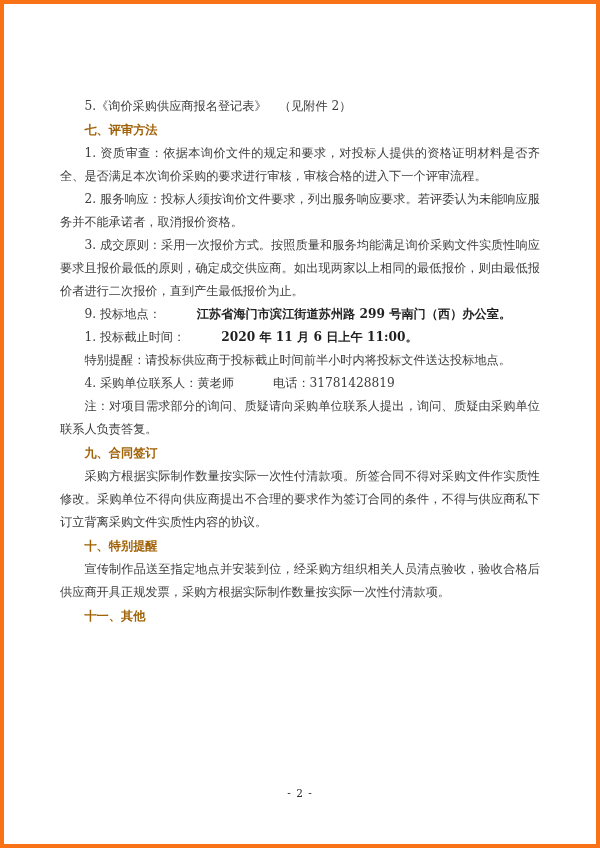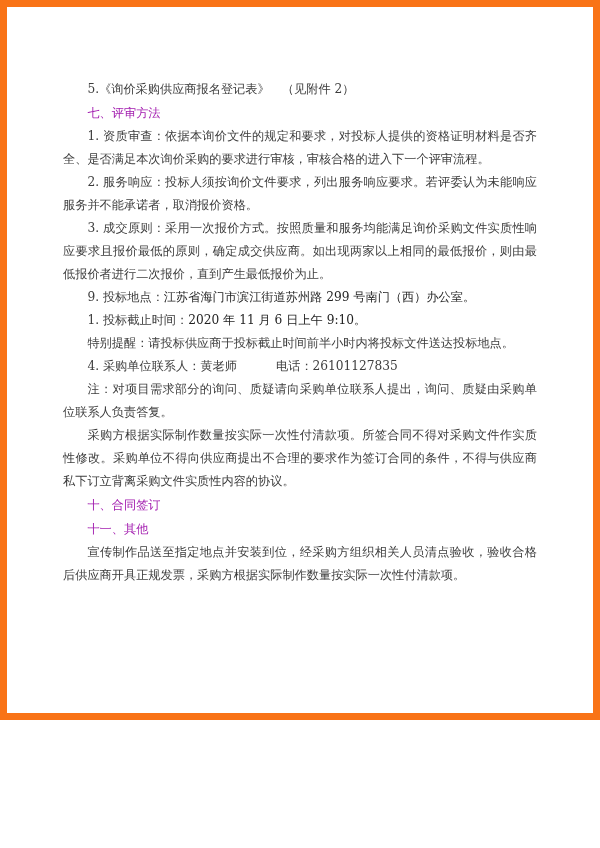--- a/index.html
+++ b/index.html
@@ -1,43 +1,44 @@
 <!DOCTYPE html>
 <html lang="zh"><head>
 <meta charset="utf-8">
 <style>
   html, body { margin: 0; padding: 0; background: #ffffff; }
   .page {
     position: relative;
     width: 600px;
-    height: 720px;
+    height: 848px;
     box-sizing: border-box;
     background: #ffffff;
-    border: 7px solid #f97316;
-    padding: 71px 56px 0 56px;
+    border: 4px solid #f97316;
+    padding: 91px 56px 0 56px;
     font-family: "DejaVu Serif", "Liberation Serif", serif;
     font-size: 12.2px;
     line-height: 23px;
     color: #3d3d3d;
     overflow: hidden;
   }
   .blk {
     margin: 0;
     text-indent: 2em;
     text-align: justify;
     word-break: break-all;
   }
   .heading {
-    font-weight: normal;
-    color: #a21caf;
+    font-weight: bold;
+    color: #a16207;
     margin-top: 1px;
   }
   .bold-val {
-    font-weight: normal;
+    font-weight: bold;
     color: #1f1f1f;
+    margin-left: 36px;
   }
   .phone-gap { margin-left: 3.2em; }
   .footer-page-num {
     position: absolute;
     left: 0;
     top: 782px;
     width: 100%;
     text-align: center;
     font-size: 10.5px;
     color: #2b2b2b;
@@ -62,35 +63,36 @@
   <p class="blk">2. 服务响应：投标人须按询价文件要求，列出服务响应要求。若评委认为未能响应服务并不能承诺者，取消报价资格。</p>
 
   <p class="blk">3. 成交原则：采用一次报价方式。按照质量和服务均能满足询价采购文件实质性响应要求且报价最低的原则，确定成交供应商。如出现两家以上相同的最低报价，则由最低报价者进行二次报价，直到产生最低报价为止。</p>
 
 
   <p class="blk">
     <span>9. 投标地点：</span><span class="bold-val">江苏省海门市滨江街道苏州路 299 号南门（西）办公室。</span>
   </p>
 
   <p class="blk">
-    <span>1. 投标截止时间：</span><span class="bold-val">2020 年 11 月 6 日上午 9:10。</span>
+    <span>1. 投标截止时间：</span><span class="bold-val">2020 年 11 月 6 日上午 11:00。</span>
   </p>
 
   <p class="blk">特别提醒：请投标供应商于投标截止时间前半小时内将投标文件送达投标地点。</p>
 
   <p class="blk">
-    <span>4. 采购单位联系人：黄老师</span><span class="phone-gap">电话：26101127835</span>
+    <span>4. 采购单位联系人：黄老师</span><span class="phone-gap">电话：31781428819</span>
   </p>
 
   <p class="blk">注：对项目需求部分的询问、质疑请向采购单位联系人提出，询问、质疑由采购单位联系人负责答复。</p>
 
+  <p class="blk heading">九、合同签订</p>
 
   <p class="blk">采购方根据实际制作数量按实际一次性付清款项。所签合同不得对采购文件作实质性修改。采购单位不得向供应商提出不合理的要求作为签订合同的条件，不得与供应商私下订立背离采购文件实质性内容的协议。</p>
 
-  <p class="blk heading">十、合同签订</p>
+  <p class="blk heading">十、特别提醒</p>
+
+  <p class="blk">宣传制作品送至指定地点并安装到位，经采购方组织相关人员清点验收，验收合格后供应商开具正规发票，采购方根据实际制作数量按实际一次性付清款项。</p>
 
   <p class="blk heading">十一、其他</p>
-
-  <p class="blk">宣传制作品送至指定地点并安装到位，经采购方组织相关人员清点验收，验收合格后供应商开具正规发票，采购方根据实际制作数量按实际一次性付清款项。</p>
 
   <div class="footer-page-num">- 2 -</div>
 
 </div>
 
 </body></html>

